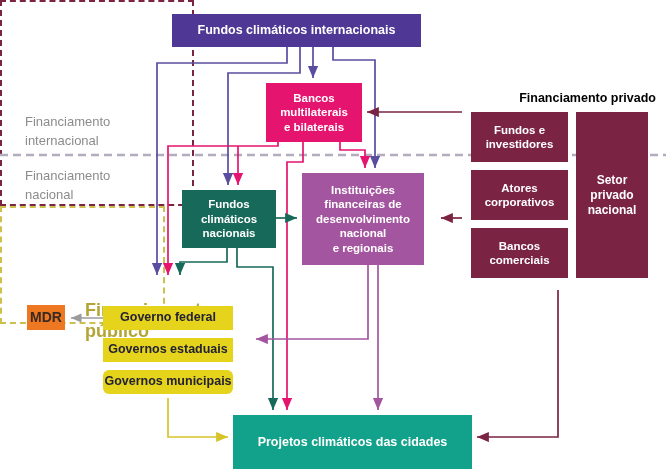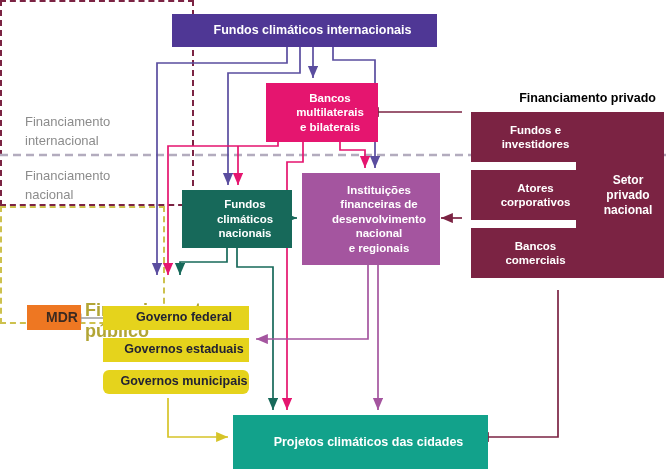--- a/index.html
+++ b/index.html
@@ -1,20 +1,20 @@
 <!DOCTYPE html>
 <html><head>
 <meta charset="utf-8">
 <style>
   html,body{margin:0;padding:0;background:#ffffff;}
   #stage{position:relative;width:666px;height:469px;background:#fff;overflow:hidden;
          font-family:"Liberation Sans","DejaVu Sans",sans-serif;}
   #arrows{position:absolute;left:0;top:0;width:666px;height:469px;}
   .node{position:absolute;display:flex;align-items:center;justify-content:center;
-        text-align:center;color:#fff;font-weight:bold;white-space:pre-line;line-height:1.25;padding-left:16px;}
+        text-align:center;color:#fff;font-weight:bold;white-space:pre-line;line-height:1.25;}
   #box-intl{left:172px;top:14px;width:249px;height:33px;background:#4F3795;font-size:12.5px;}
   #box-banks{left:266px;top:83px;width:96px;height:59px;background:#E5156F;font-size:11.5px;}
   #box-privado{left:462px;top:84px;width:194px;height:206px;background:#fff;
                border:2px dashed #7B2343;box-sizing:border-box;}
   #privado-title{position:absolute;left:462px;top:91px;width:194px;text-align:right;
                  color:#000000;font-weight:bold;font-size:12.5px;}
   .privado-item{background:#7B2343;font-size:11.5px;}
   #box-fundos-invest{left:471px;top:112px;width:97px;height:50px;}
   #box-atores{left:471px;top:170px;width:97px;height:50px;}
   #box-bancos-com{left:471px;top:228px;width:97px;height:50px;}

